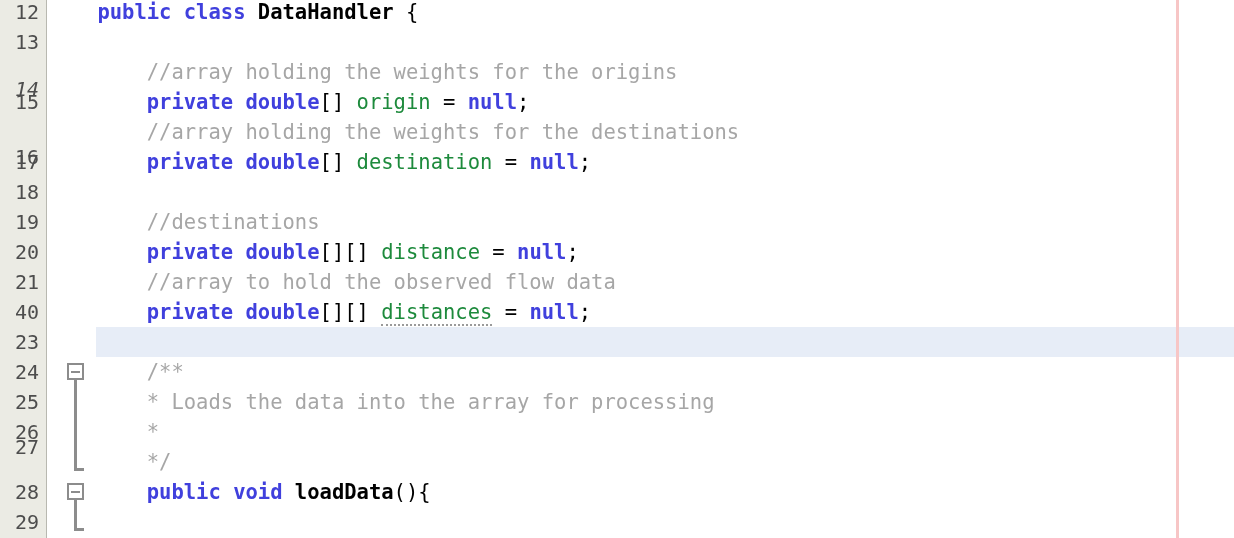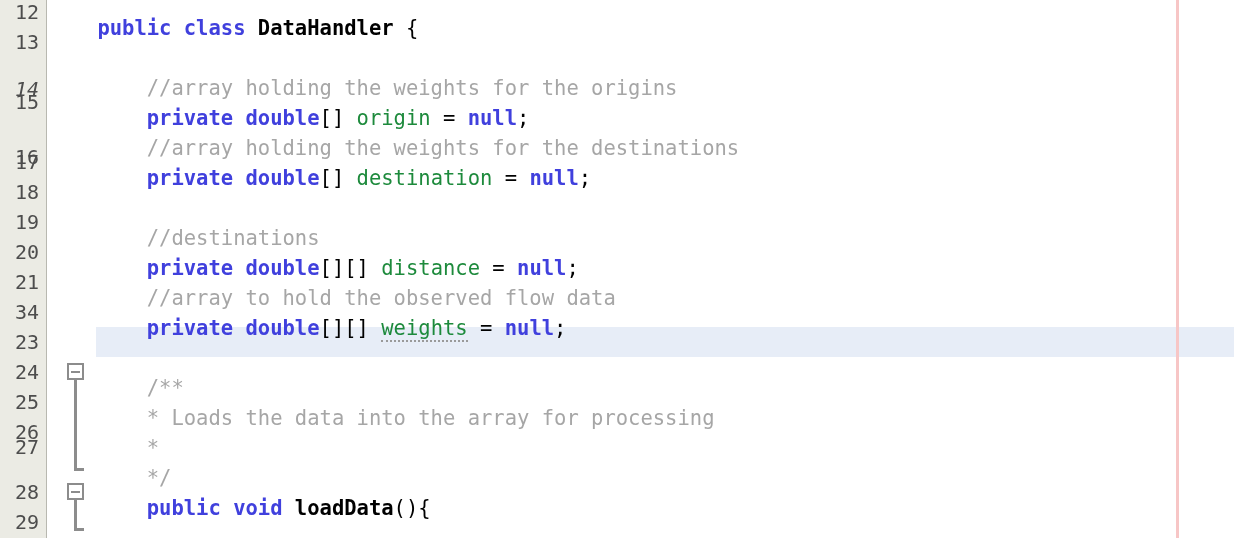--- a/index.html
+++ b/index.html
@@ -96,21 +96,20 @@
   }
 
   
   .code-area {
     position: absolute;
     left: 48px;
     top: 0;
     right: 0;
     height: 414px;
     z-index: 1;
-    margin-top: 16px;
   }
 
   .cur-line-hl {
     position: absolute;
     left: 55px;
     right: 0;
     height: 30px;
     background: #e7edf7;
     z-index: 1;
   }
@@ -163,21 +162,21 @@
   <div class="code-area" id="code-area">
       <div class="code-line" style="top: -3px;"><span class="txt punc">    </span><span class="txt kw">public class </span><span class="txt cls">DataHandler</span><span class="txt punc"> {</span></div>
       <div class="code-line" style="top: 27px;"></div>
       <div class="code-line" style="top: 57px;"><span class="txt punc">        </span><span class="txt cmt">//array holding the weights for the origins</span></div>
       <div class="code-line" style="top: 87px;"><span class="txt punc">        </span><span class="txt kw">private </span><span class="txt type">double</span><span class="txt punc">[] </span><span class="txt fld">origin</span><span class="txt punc"> = </span><span class="txt kw">null</span><span class="txt punc">;</span></div>
       <div class="code-line" style="top: 147px;"><span class="txt punc">        </span><span class="txt kw">private </span><span class="txt type">double</span><span class="txt punc">[] </span><span class="txt fld">destination</span><span class="txt punc"> = </span><span class="txt kw">null</span><span class="txt punc">;</span></div>
       <div class="code-line" style="top: 117px;"><span class="txt punc">        </span><span class="txt cmt">//array holding the weights for the destinations</span></div>
       <div class="code-line" style="top: 207px;"><span class="txt punc">        </span><span class="txt cmt">//destinations</span></div>
       <div class="code-line" style="top: 237px;"><span class="txt punc">        </span><span class="txt kw">private </span><span class="txt type">double</span><span class="txt punc">[][] </span><span class="txt fld">distance</span><span class="txt punc"> = </span><span class="txt kw">null</span><span class="txt punc">;</span></div>
       <div class="code-line" style="top: 267px;"><span class="txt punc">        </span><span class="txt cmt">//array to hold the observed flow data</span></div>
-      <div class="code-line" style="top: 297px;"><span class="txt punc">        </span><span class="txt kw">private </span><span class="txt type">double</span><span class="txt punc">[][] </span><span class="txt fld-warn">weights</span><span class="txt punc"> = </span><span class="txt kw">null</span><span class="txt punc">;</span></div>
+      <div class="code-line" style="top: 297px;"><span class="txt punc">        </span><span class="txt kw">private </span><span class="txt type">double</span><span class="txt punc">[][] </span><span class="txt fld-warn">distances</span><span class="txt punc"> = </span><span class="txt kw">null</span><span class="txt punc">;</span></div>
       <div class="code-line" style="top: 327px;"></div>
       <div class="code-line" style="top: 357px;"><span class="txt punc">        </span><span class="txt cmt">/**</span></div>
       <div class="code-line" style="top: 387px;"><span class="txt punc">        </span><span class="txt cmt">* Loads the data into the array for processing</span></div>
       <div class="code-line" style="top: 417px;"><span class="txt punc">        </span><span class="txt cmt">*</span></div>
       <div class="code-line" style="top: 447px;"><span class="txt punc">        </span><span class="txt cmt">*/</span></div>
       <div class="code-line" style="top: 477px;"><span class="txt punc">        </span><span class="txt kw">public void </span><span class="txt mth">loadData</span><span class="txt punc">(){</span></div>
       <div class="code-line" style="top: 507px;"></div>
     </div>
 
   <div class="foldstrip" id="foldstrip">
@@ -194,21 +193,21 @@
         <div class="lineno" style="top: -3px;">12</div>
         <div class="lineno" style="top: 27px;">13</div>
         <div class="lineno" style="top: 74px; font-style: italic;">14</div>
         <div class="lineno" style="top: 87px;">15</div>
         <div class="lineno" style="top: 117px; margin-top: 25px;">16</div>
         <div class="lineno" style="top: 147px;">17</div>
         <div class="lineno" style="top: 177px;">18</div>
         <div class="lineno" style="top: 207px;">19</div>
         <div class="lineno" style="top: 237px;">20</div>
         <div class="lineno" style="top: 267px;">21</div>
-        <div class="lineno" style="top: 297px;">34</div>
+        <div class="lineno" style="top: 297px;">40</div>
         <div class="lineno" style="top: 327px;">23</div>
         <div class="lineno" style="top: 357px;">24</div>
         <div class="lineno" style="top: 387px;">25</div>
         <div class="lineno" style="top: 417px;">26</div>
         <div class="lineno" style="top: 432px;">27</div>
         <div class="lineno" style="top: 477px;">28</div>
         <div class="lineno" style="top: 507px;">29</div>
       </div>
   </div>
 

